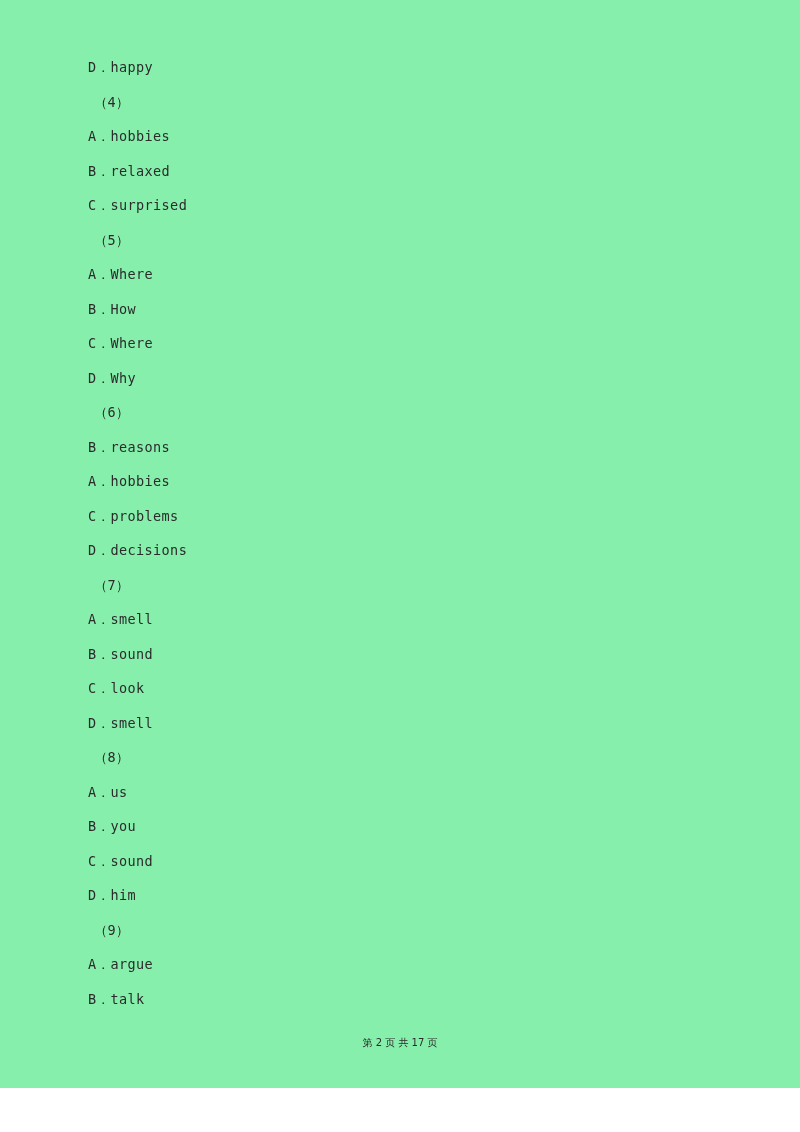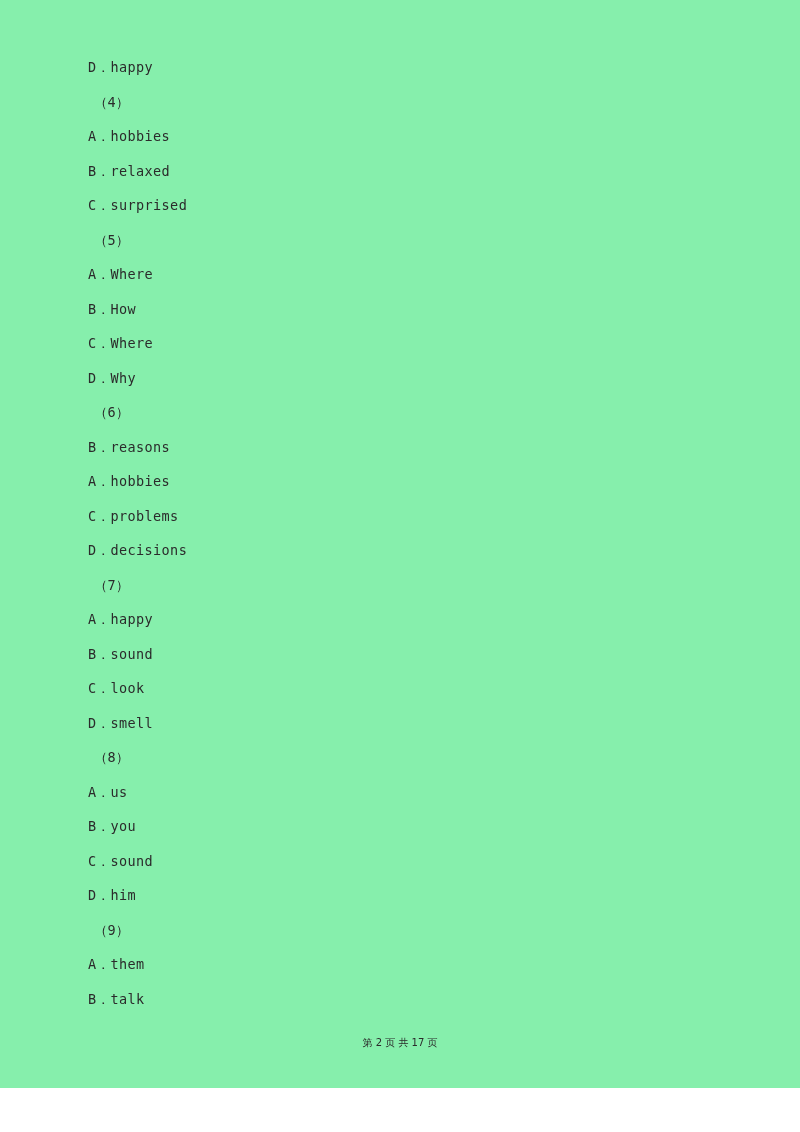--- a/index.html
+++ b/index.html
@@ -65,29 +65,29 @@
       <div class="line option">A．Where</div>
       <div class="line option">B．How</div>
       <div class="line option">C．Where</div>
       <div class="line option">D．Why</div>
       <div class="line blanknum">（6）</div>
       <div class="line option">B．reasons</div>
       <div class="line option">A．hobbies</div>
       <div class="line option">C．problems</div>
       <div class="line option">D．decisions</div>
       <div class="line blanknum">（7）</div>
-      <div class="line option">A．happy</div>
+      <div class="line option">A．smell</div>
       <div class="line option">B．sound</div>
       <div class="line option">C．look</div>
       <div class="line option">D．smell</div>
       <div class="line blanknum">（8）</div>
       <div class="line option">A．us</div>
       <div class="line option">B．you</div>
       <div class="line option">C．sound</div>
       <div class="line option">D．him</div>
       <div class="line blanknum">（9）</div>
-      <div class="line option">A．them</div>
+      <div class="line option">A．argue</div>
       <div class="line option">B．talk</div>
     </div>
 
   <div class="footer">第 2 页 共 17 页</div>
 
 </div>
 
 </body></html>

